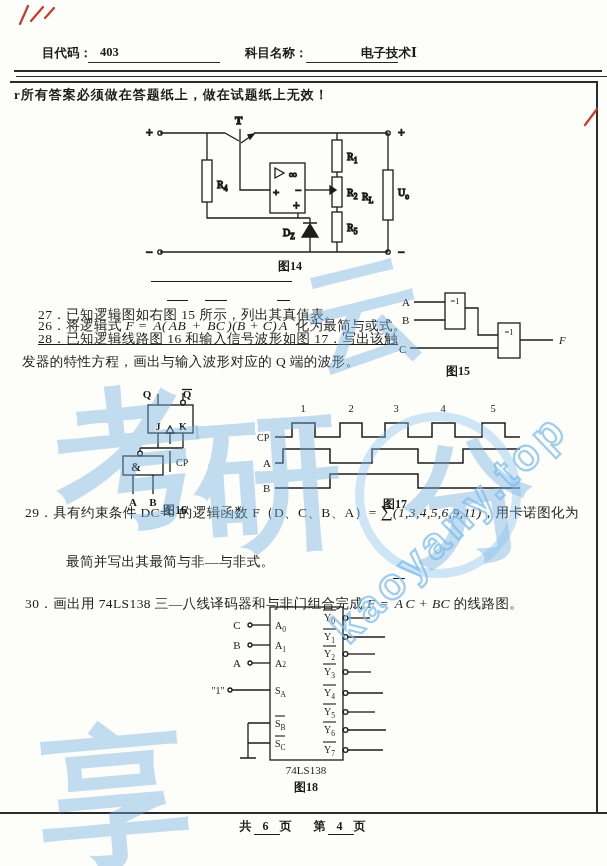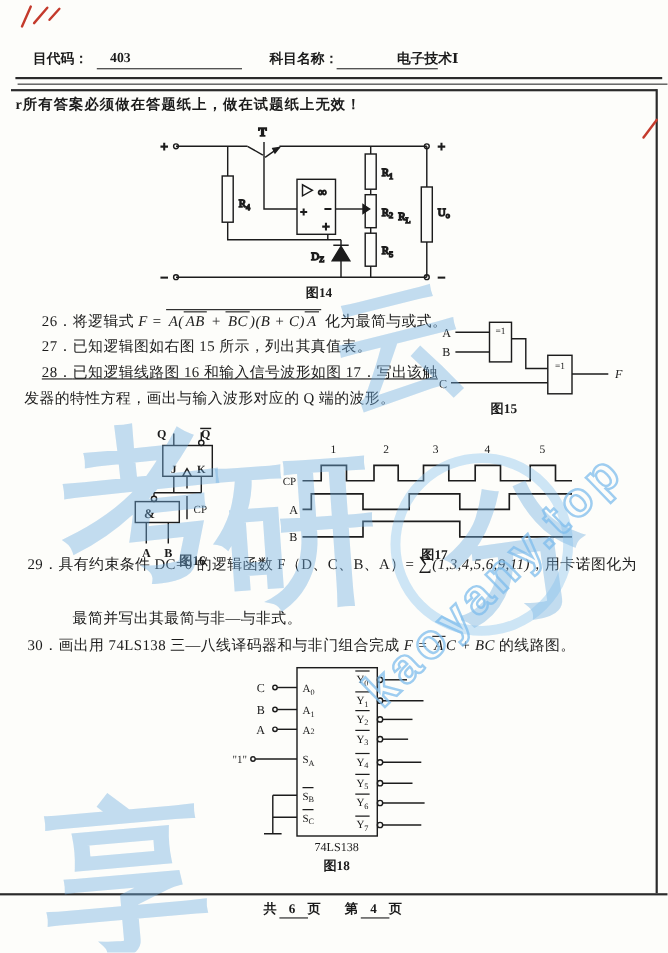--- a/index.html
+++ b/index.html
@@ -6,42 +6,42 @@
   body{
     width:607px;height:866px;position:relative;overflow:hidden;
     background:#fdfdfa;color:#1b1b1b;
     font-family:"Liberation Serif","DejaVu Serif",serif;
   }
   .rule{position:absolute;background:#2b2b2b;}
   .hdr{position:absolute;font-size:12.5px;font-weight:bold;white-space:nowrap;}
   .notice{position:absolute;font-size:13px;font-weight:bold;white-space:nowrap;letter-spacing:1px;}
   .qline{position:absolute;font-size:13.5px;white-space:nowrap;letter-spacing:.4px;}
   .formula{font-style:italic;}
-  .ov{display:inline-block;border-top:1.3px solid #1b1b1b;padding:1px 2px 0;line-height:1.1;font-family:Liberation Serif, serif;}
+  .ov{display:inline-block;border-top:1.3px solid #1b1b1b;padding:18px 2px 0;line-height:1.1;font-family:Liberation Serif, serif;}
   .sigma{font-size:17px;font-style:normal;}
   .footer{position:absolute;width:100%;text-align:center;font-size:12px;font-weight:bold;letter-spacing:2px;}
   .footer .blank{display:inline-block;min-width:26px;border-bottom:1.4px solid #1b1b1b;text-align:center;}
   svg{position:absolute;overflow:visible;}
   svg text{font-family:"Liberation Serif","DejaVu Serif",serif;fill:#1b1b1b;}
   .wm-char{position:absolute;color:rgba(112,174,224,.42);font-weight:bold;pointer-events:none;z-index:6;}
   .wm-site{
     position:absolute;z-index:6;pointer-events:none;
     font-family:"Liberation Sans",sans-serif;font-weight:bold;font-size:44px;letter-spacing:5px;
     color:rgba(255,255,255,0);-webkit-text-stroke:2.2px rgba(126,188,236,.75);
     transform:rotate(-44deg);transform-origin:left center;
   }
   .wm-circle{
     position:absolute;z-index:6;pointer-events:none;border-radius:50%;
     border:9px solid rgba(132,192,238,.40);
   }
 </style>
 </head>
 <body>
 
-<div class="hdr" style="left:30px;top:45px;">目代码：</div>
+<div class="hdr" style="left:42px;top:45px;">目代码：</div>
 <div class="hdr" style="left:100px;top:45px;">403</div>
 <div class="hdr" style="left:245px;top:45px;">科目名称：</div>
 <div class="hdr" style="left:313px;top:45px;margin-left:48px;">电子技术Ⅰ</div>
 <div class="rule" style="left:88px;top:62px;width:132px;height:1.3px;"></div>
 <div class="rule" style="left:306px;top:62px;width:92px;height:1.3px;"></div>
 <div class="rule" style="left:14px;top:70px;width:588px;height:2.2px;"></div>
 <div class="rule" style="left:16px;top:76px;width:591px;height:1.2px;"></div>
 
 <div class="rule" style="left:10px;top:81px;width:587px;height:1.6px;"></div>
 <div class="rule" style="left:596px;top:81px;width:1.6px;height:731px;"></div>

